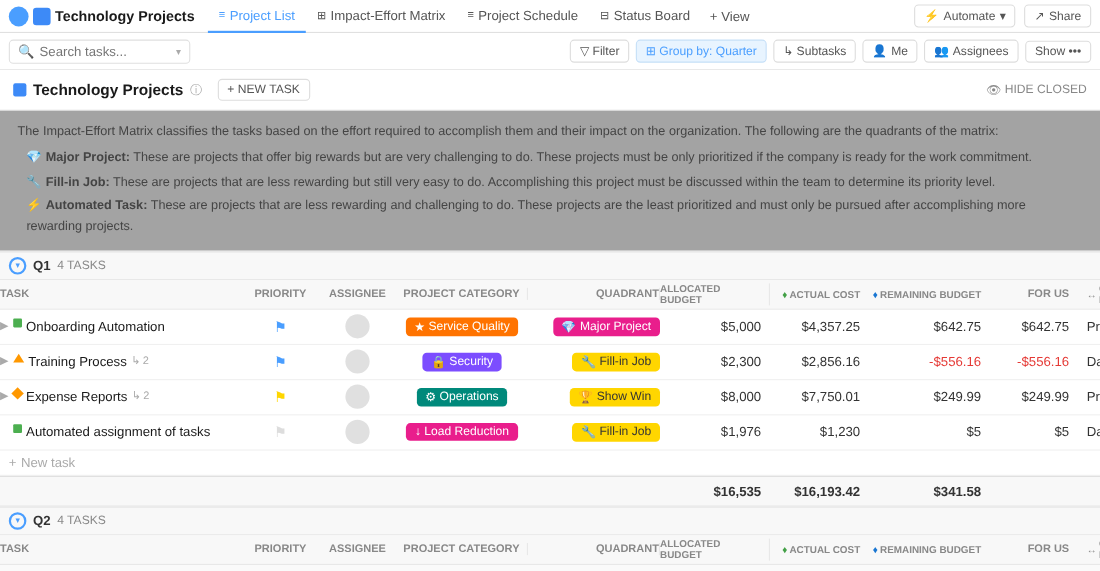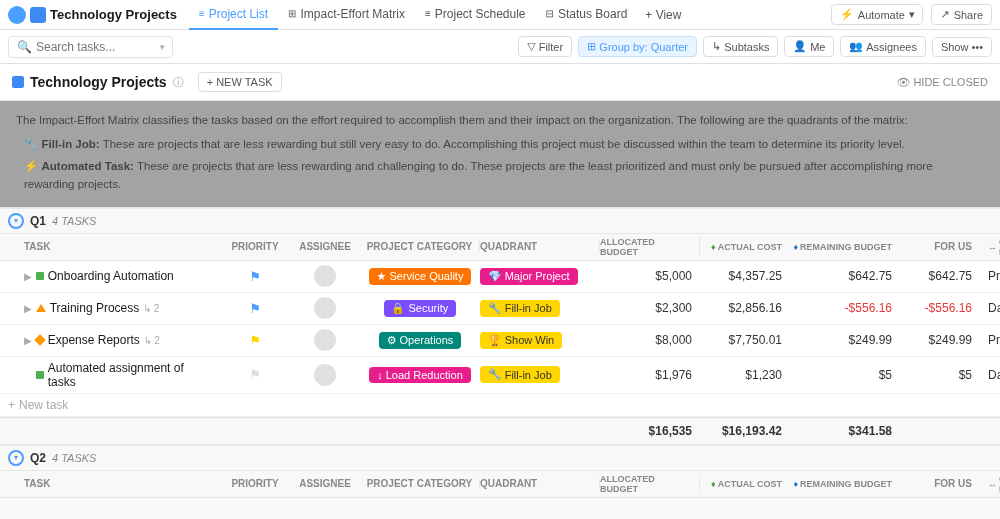--- a/index.html
+++ b/index.html
@@ -44,32 +44,32 @@
     .desc-box { background: #a3a3a3; padding: 10px 16px; border-bottom: 1px solid #e8e8e8; font-size: 11.5px; color: #444; line-height: 1.6; }
     .desc-box p { margin-bottom: 6px; }
     .desc-list { list-style: none; padding-left: 8px; }
     .desc-list li { margin-bottom: 3px; }
 
     
     .group-header { display: flex; align-items: center; gap: 6px; padding: 4px 8px; background: #f8f8f8; border-bottom: 1px solid #e8e8e8; border-top: 1px solid #e8e8e8; }
     .group-circle { width: 16px; height: 16px; border: 2px solid #aaa; border-radius: 50%; display: flex; align-items: center; justify-content: center; cursor: pointer; flex-shrink: 0; }
     .group-circle.blue { border-color: #4a9eff; }
     .group-label { font-weight: 700; font-size: 12px; color: #333; }
-    .group-task-count { font-size: 11px; color: #888; font-style: italic; }
+    .group-task-count { font-size: 11px; color: #888; }
 
     
     .task-table { width: 100%; background: #fff; }
     .task-row { display: flex; align-items: center; border-bottom: 1px solid #f0f0f0; min-height: 32px; }
 
     
-    .col-task { flex: 0 0 220px; min-width: 220px; display: flex; align-items: center; gap: 4px; padding: 4px 24px; }
+    .col-task { flex: 0 0 220px; min-width: 220px; display: flex; align-items: flex-start; gap: 4px; padding: 4px 0; }
     .col-priority { flex: 0 0 70px; min-width: 70px; display: flex; align-items: center; justify-content: center; }
     .col-assignee { flex: 0 0 70px; min-width: 70px; display: flex; align-items: center; justify-content: center; }
     .col-project-cat { flex: 0 0 120px; min-width: 120px; display: flex; align-items: center; justify-content: center; }
-    .col-quadrant { flex: 0 0 120px; min-width: 120px; display: flex; align-items: center; justify-content: flex-start; }
+    .col-quadrant { flex: 0 0 120px; min-width: 120px; display: flex; align-items: center; justify-content: flex-end; }
     .col-budget { flex: 0 0 100px; min-width: 100px; display: flex; align-items: center; justify-content: flex-end; padding-right: 8px; }
     .col-actual { flex: 0 0 90px; min-width: 90px; display: flex; align-items: center; justify-content: flex-end; padding-right: 8px; }
     .col-remaining { flex: 0 0 110px; min-width: 110px; display: flex; align-items: center; justify-content: flex-end; padding-right: 8px; }
     .col-for-us { flex: 0 0 80px; min-width: 80px; display: flex; align-items: center; justify-content: flex-end; padding-right: 8px; }
     .col-change { flex: 1; min-width: 120px; display: flex; align-items: center; padding-left: 8px; overflow: hidden; }
 
     .col-header-row { display: flex; align-items: center; background: #f8f8f8; border-bottom: 1px solid #e8e8e8; padding: 3px 0; }
     .col-h { font-size: 10px; font-weight: 600; color: #888; text-transform: uppercase; }
     .task-name { font-size: 12px; color: #1a1a1a; }
     .task-sub { font-size: 10px; color: #aaa; display: flex; align-items: center; gap: 2px; }
@@ -182,20 +182,21 @@
     </div>
     <div class="hide-closed-btn">
       <span>👁</span>
       <span>HIDE CLOSED</span>
     </div>
   </div>
 
   <div class="desc-box">
     <p>The Impact-Effort Matrix classifies the tasks based on the effort required to accomplish them and their impact on the organization. The following are the quadrants of the matrix:</p>
     <ul class="desc-list">
+      <li><span>💎 </span><strong>Major Project:</strong> These are projects that offer big rewards but are very challenging to do. These projects must be only prioritized if the company is ready for the work commitment.</li>
       <li><span>🔧 </span><strong>Fill-in Job:</strong> These are projects that are less rewarding but still very easy to do. Accomplishing this project must be discussed within the team to determine its priority level.</li>
       <li><span>⚡ </span><strong>Automated Task:</strong> These are projects that are less rewarding and challenging to do. These projects are the least prioritized and must only be pursued after accomplishing more rewarding projects.</li>
     </ul>
   </div>
 
   <div class="group-header">
     <div class="group-circle blue">
       <span style="font-size:8px;color:#4a9eff;">▾</span>
     </div>
     <span class="group-label">Q1</span>

